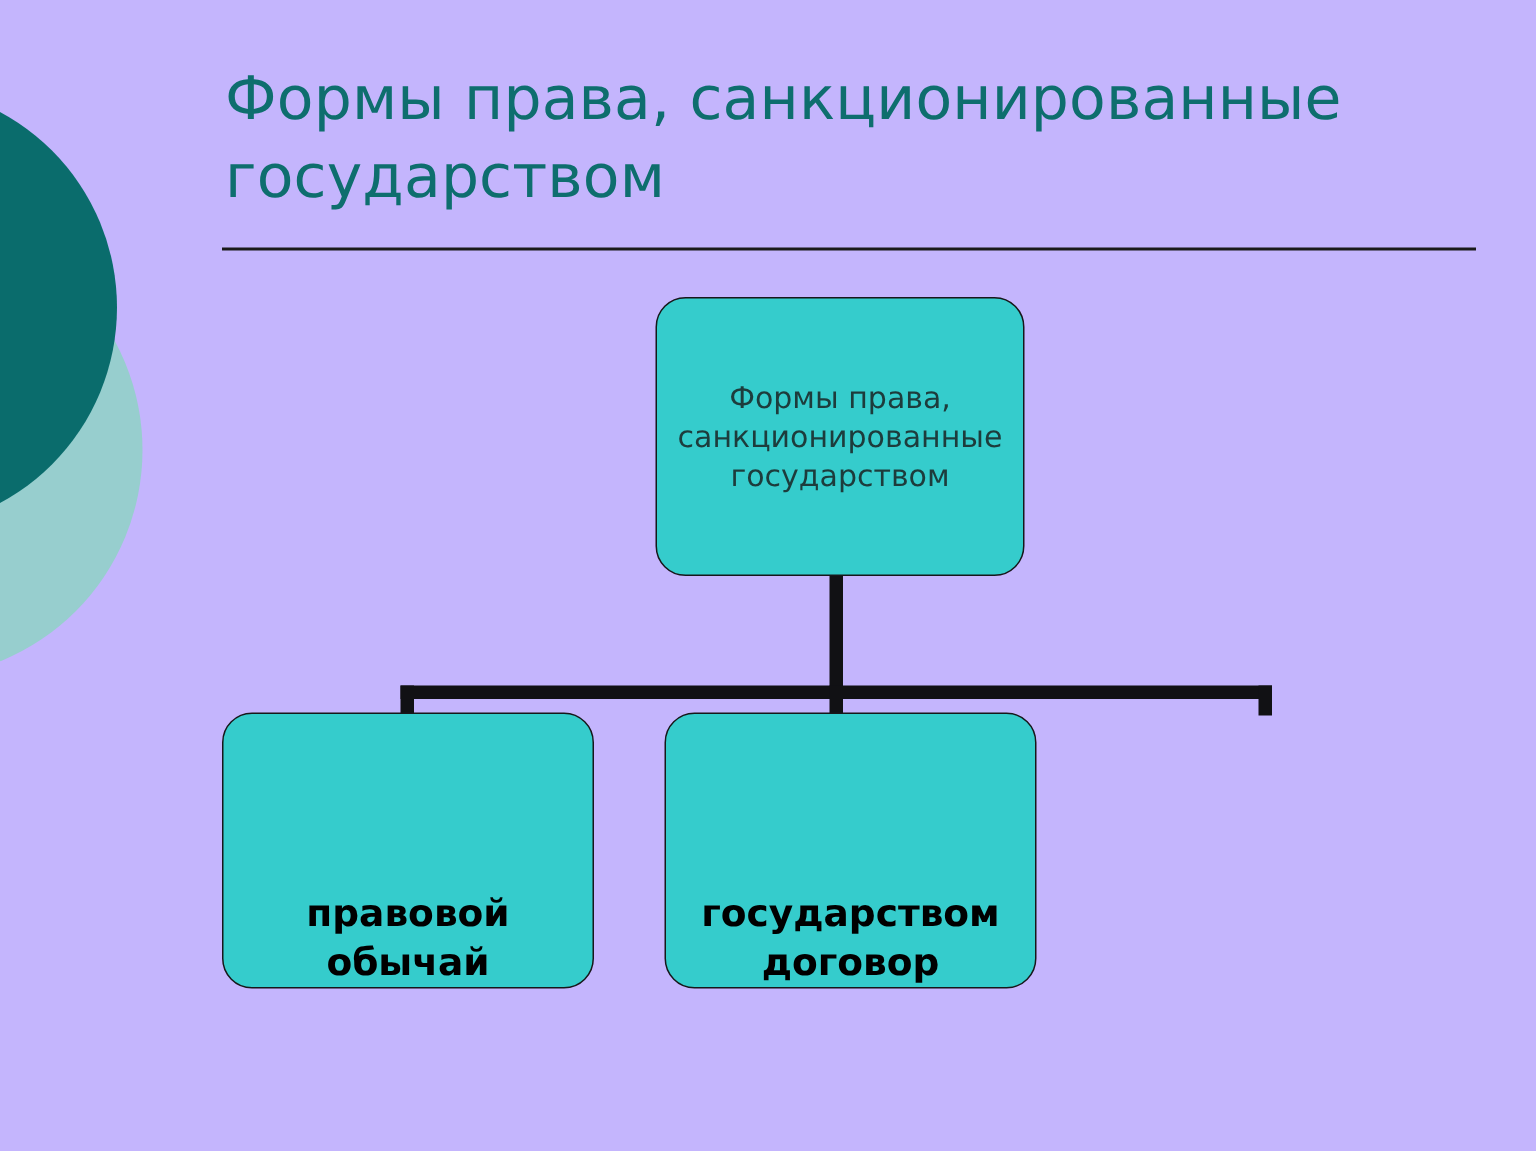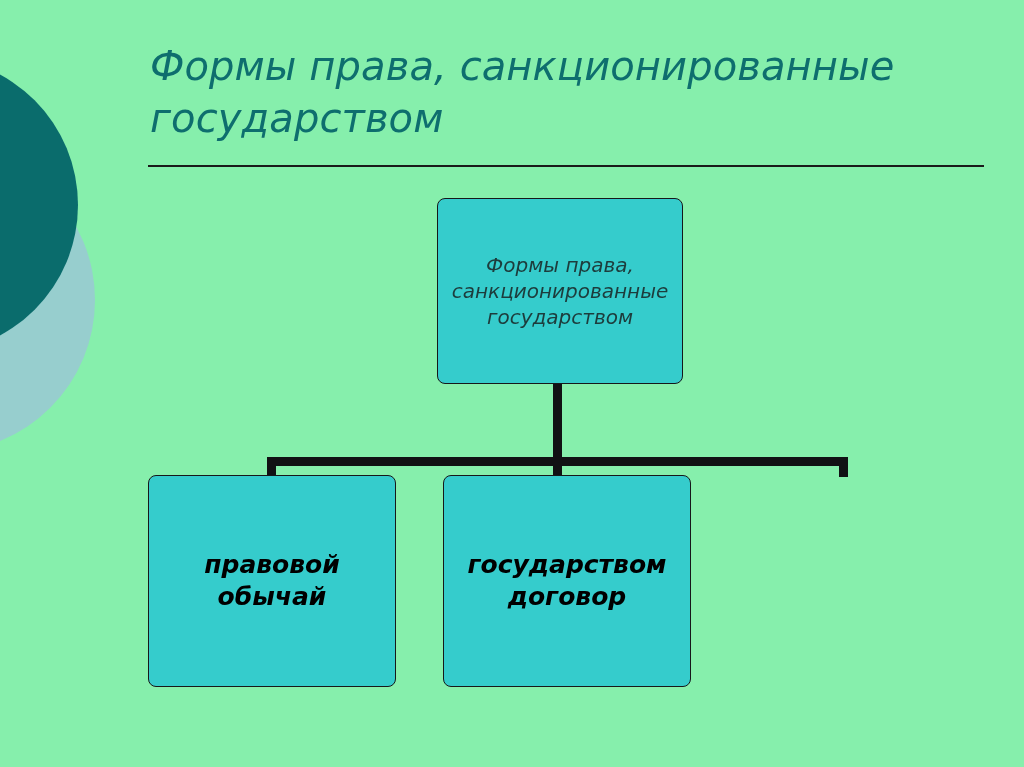--- a/index.html
+++ b/index.html
@@ -7,23 +7,22 @@
     padding: 0;
     background: #ffffff;
   }
   body {
     font-family: "DejaVu Sans", "Liberation Sans", sans-serif;
   }
   #slide {
     position: relative;
     width: 1024px;
     height: 767px;
-    background: #86efac;
+    background: #c4b5fd;
     overflow: hidden;
-    font-style: italic;
   }
 
   
   .deco-layer {
     position: absolute;
     left: 0;
     top: 0;
     width: 1024px;
     height: 767px;
     pointer-events: none;
@@ -57,21 +56,21 @@
     left: 0;
     top: 0;
     width: 1024px;
     height: 767px;
   }
   .node {
     position: absolute;
     box-sizing: border-box;
     background: #35CCCC;
     border: 1.6px solid #17171a;
-    border-radius: 8px;
+    border-radius: 20px;
     display: flex;
     align-items: center;
     justify-content: center;
     text-align: center;
   }
   .node-label {
     white-space: pre-line;
     line-height: 1.30;
   }
 
@@ -83,21 +82,22 @@
   }
   .node-root .node-label {
     color: #1d3c3c;
     font-size: 20px;
     font-weight: normal;
   }
 
   .node-leaf {
     top: 475px;
     width: 248px;
-    height: 212px;
+    height: 184px;
+    align-items: flex-end;
   }
   .node-leaf .node-label {
     color: #000000;
     font-size: 25px;
     font-weight: bold;
   }
   .leaf-1 { left: 148px; }
   .leaf-2 { left: 443px; }
   .leaf-3 { left: 738px; }
 

